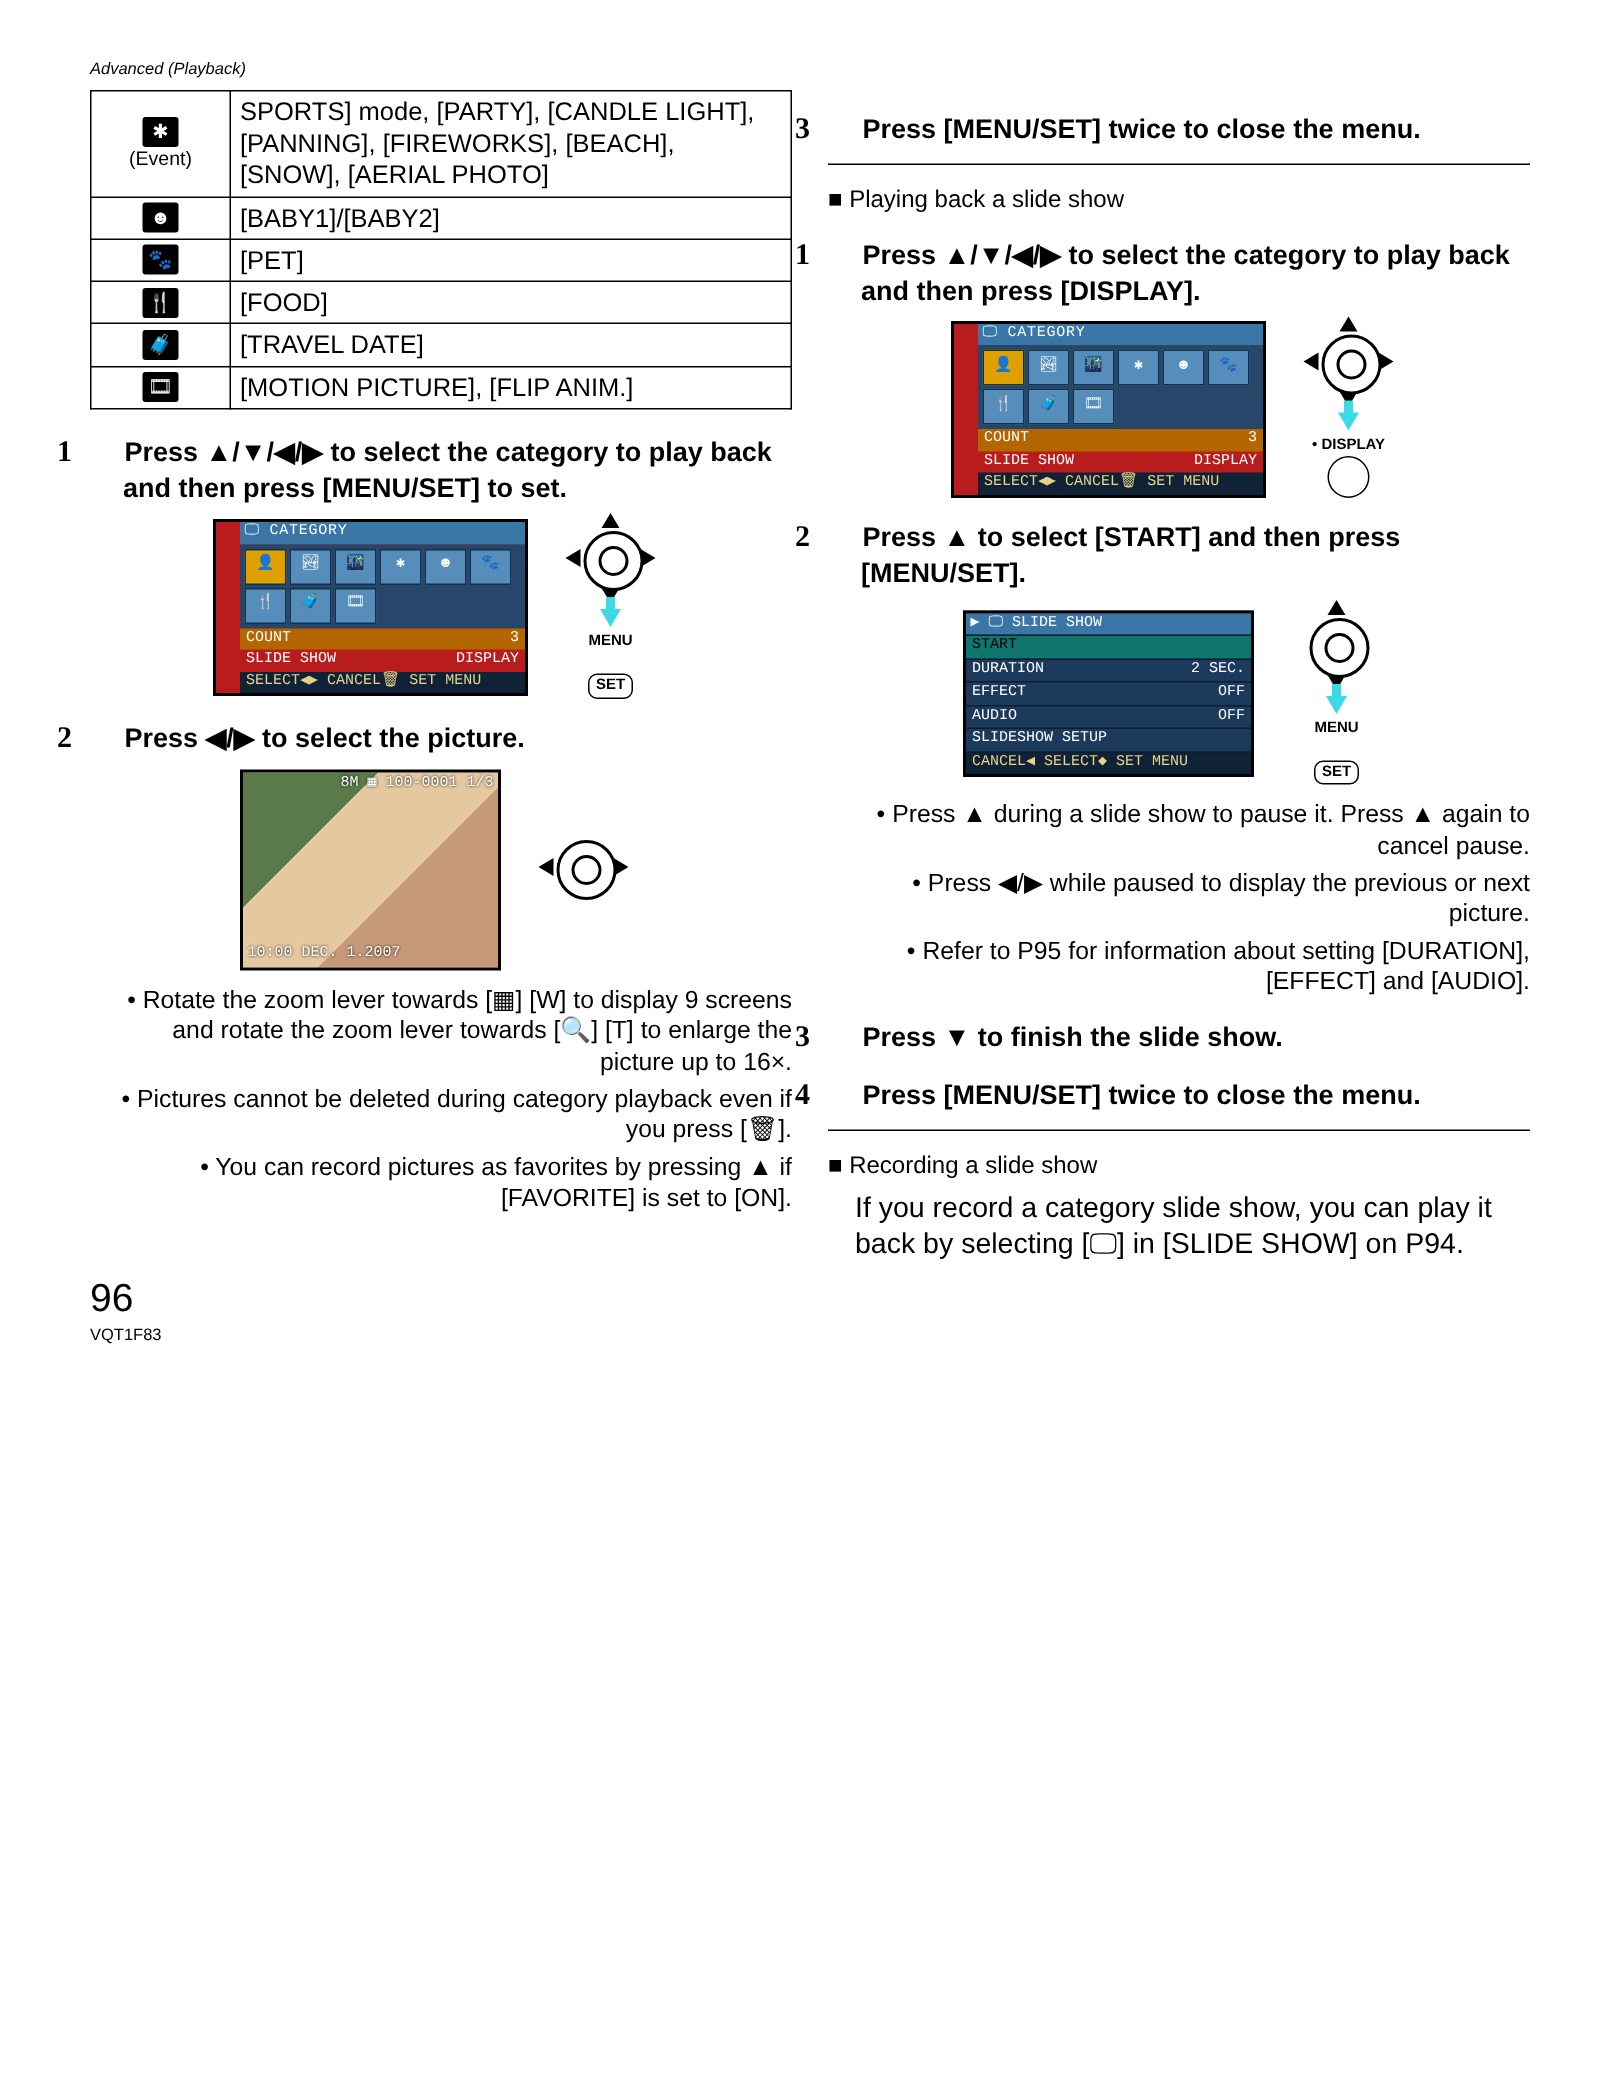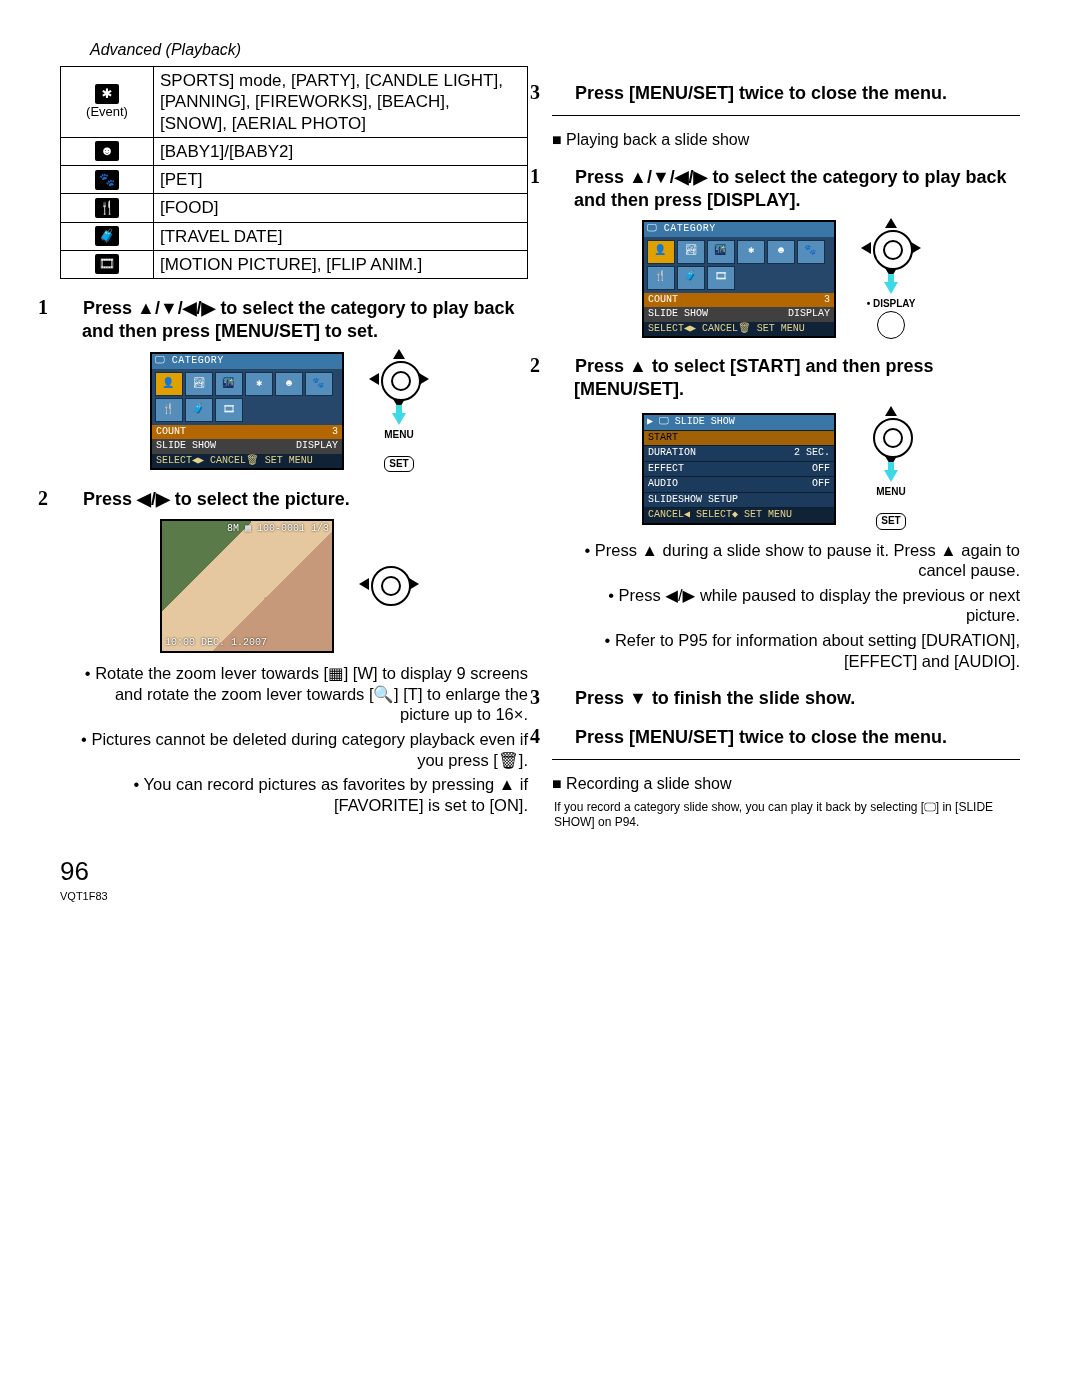--- a/index.html
+++ b/index.html
@@ -6,23 +6,22 @@
     font-family: Arial, Helvetica, sans-serif;
     margin: 0;
     padding: 40px 60px 40px 60px;
     background: #fff;
     color: #000;
     font-size: 17px;
     line-height: 1.25;
   }
   .header {
     font-style: italic;
-    font-size: 16px;
+    font-size: 11px;
     margin-bottom: 6px;
-    margin-left: 30px;
   }
   .page {
     display: flex;
     gap: 24px;
   }
   .col {
     flex: 1;
     min-width: 0;
   }
   
@@ -93,38 +92,39 @@
   }
   .pagenum {
     font-size: 26px;
     margin-top: 40px;
   }
   .docid {
     font-size: 11px;
     margin-top: 2px;
   }
   .body-text {
-    font-size: 12px;
-    margin: 4px 0 4px 2px;
+    font-size: 19px;
+    margin: 4px 0 4px 18px;
   }
   
   .shot-row {
     display: flex;
     align-items: center;
     justify-content: center;
     gap: 16px;
     margin: 8px 0 10px 0;
   }
   .cam-screen {
     width: 190px;
-    background: #404040;
+    background: #b91c1c;
     color: #fff;
     font-family: "Courier New", monospace;
     font-size: 11px;
     border: 2px solid #000;
+    padding-left: 16px;
   }
   .cs-title {
     background: #3b77a6;
     color: #fff;
     padding: 1px 3px;
     font-size: 10px;
     letter-spacing: 0.5px;
   }
   .cs-grid {
     display: flex;
@@ -160,21 +160,21 @@
     font-size: 10px;
     border: 2px solid #000;
   }
   .menu-screen .mrow {
     display: flex;
     justify-content: space-between;
     padding: 1px 4px;
     border-top: 1px solid #0b1f32;
   }
   .menu-screen .mtitle { background: #3b77a6; padding: 1px 3px; }
-  .menu-screen .sel { background: #a16207; color: #000; }
+  .menu-screen .sel { background: #0f766e; color: #000; }
   .photo {
     width: 170px;
     height: 130px;
     background: linear-gradient(135deg,#5a7b49 0 30%, #e6c8a0 30% 60%, #c6997a 60% 100%);
     border: 2px solid #000;
     position: relative;
     color: #fff;
     font-family: "Courier New", monospace;
     font-size: 10px;
   }

